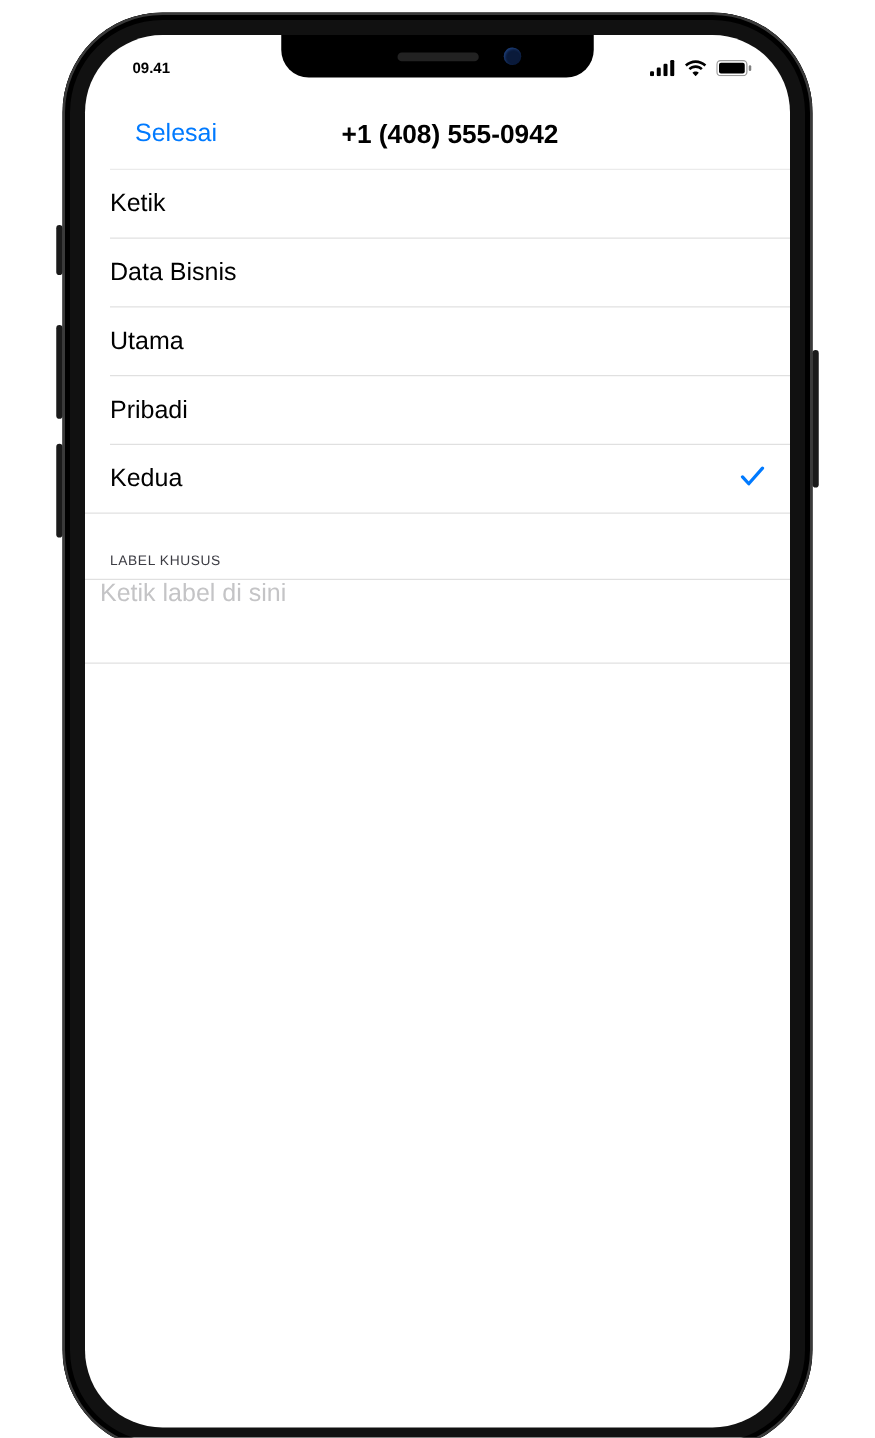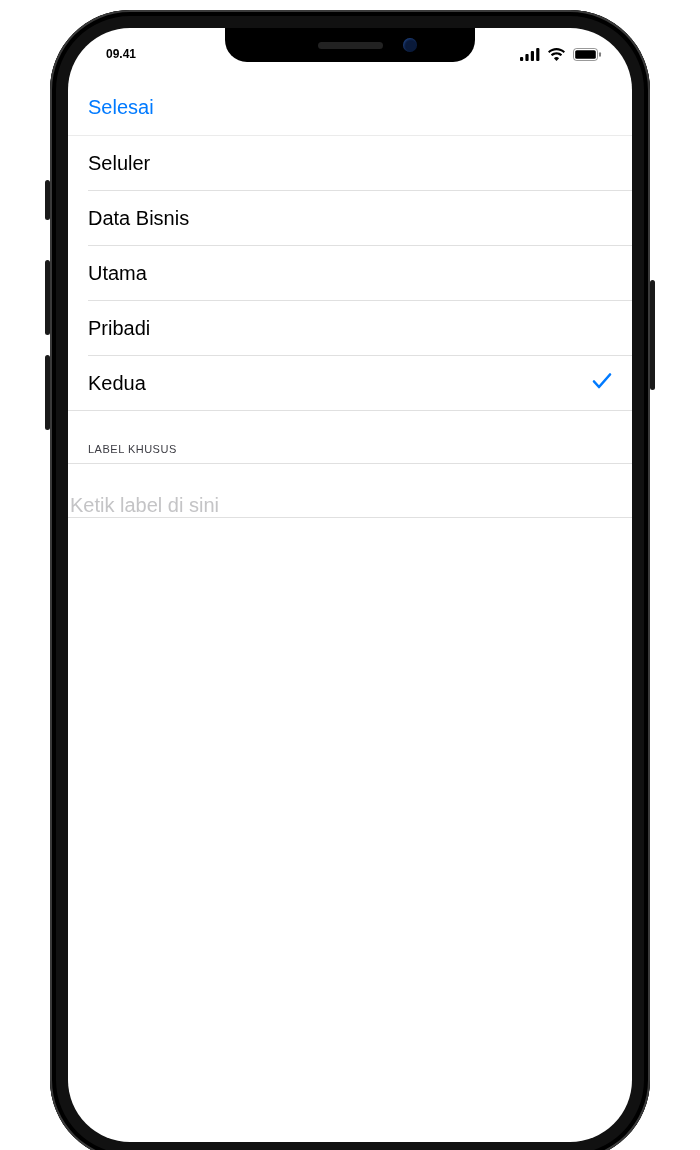--- a/index.html
+++ b/index.html
@@ -98,20 +98,21 @@
     }
 
     
     .nav-bar {
       height: 56px;
       display: flex;
       align-items: center;
       padding: 0 11px;
       position: relative;
       border-bottom: 1px solid rgba(0,0,0,0.08);
+      margin-left: 20px;
     }
     .nav-back {
       color: #007aff;
       font-size: 20px;
       font-weight: 400;
       position: absolute;
       left: 20px;
     }
     .nav-title {
       flex: 1;
@@ -154,24 +155,24 @@
 
     .section-header {
       padding: 32px 20px 8px 20px;
       font-size: 11px;
       color: #3c3c43;
       letter-spacing: 0.5px;
       text-transform: uppercase;
     }
 
     .input-cell {
-      height: 55px;
-      padding: 0 2px;
-      display: flex;
-      align-items: flex-end;
+      height: 68px;
+      padding: 0 12px;
+      display: flex;
+      align-items: flex-start;
       border-top: 1px solid rgba(0,0,0,0.12);
       border-bottom: 1px solid rgba(0,0,0,0.12);
     }
     .input-cell input {
       border: none;
       outline: none;
       font-size: 20px;
       width: 100%;
       color: #000;
       font-family: inherit;
@@ -219,25 +220,26 @@
             <rect x="0.5" y="0.5" width="24" height="12" rx="3" fill="none" stroke="#000" stroke-opacity="0.4"></rect>
             <rect x="2.2" y="2.2" width="20.6" height="8.6" rx="1.6" fill="#000"></rect>
             <rect x="26" y="4.2" width="2" height="4.6" rx="1" fill="#000" fill-opacity="0.5"></rect>
           </svg>
         </span>
       </div>
     </div>
 
     <div class="nav-bar">
       <span class="nav-back">Selesai</span>
+      <span class="nav-title">+1 (408) 555-0942</span>
     </div>
 
     <div class="list">
       <div class="cell">
-        <span>Seluler</span>
+        <span>Ketik</span>
       </div>
       <div class="cell">
         <span>Data Bisnis</span>
       </div>
       <div class="cell">
         <span>Utama</span>
       </div>
       <div class="cell">
         <span>Pribadi</span>
       </div>

